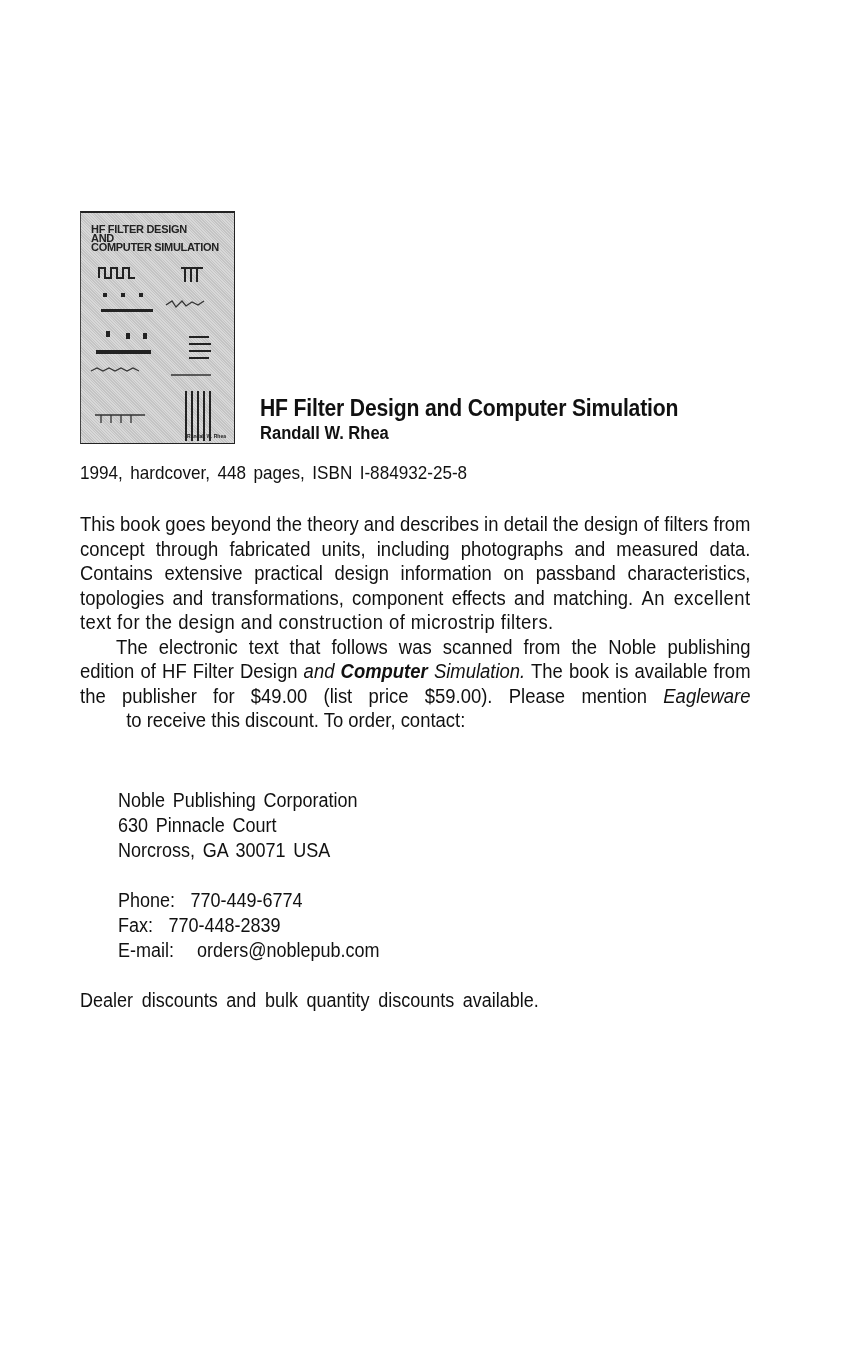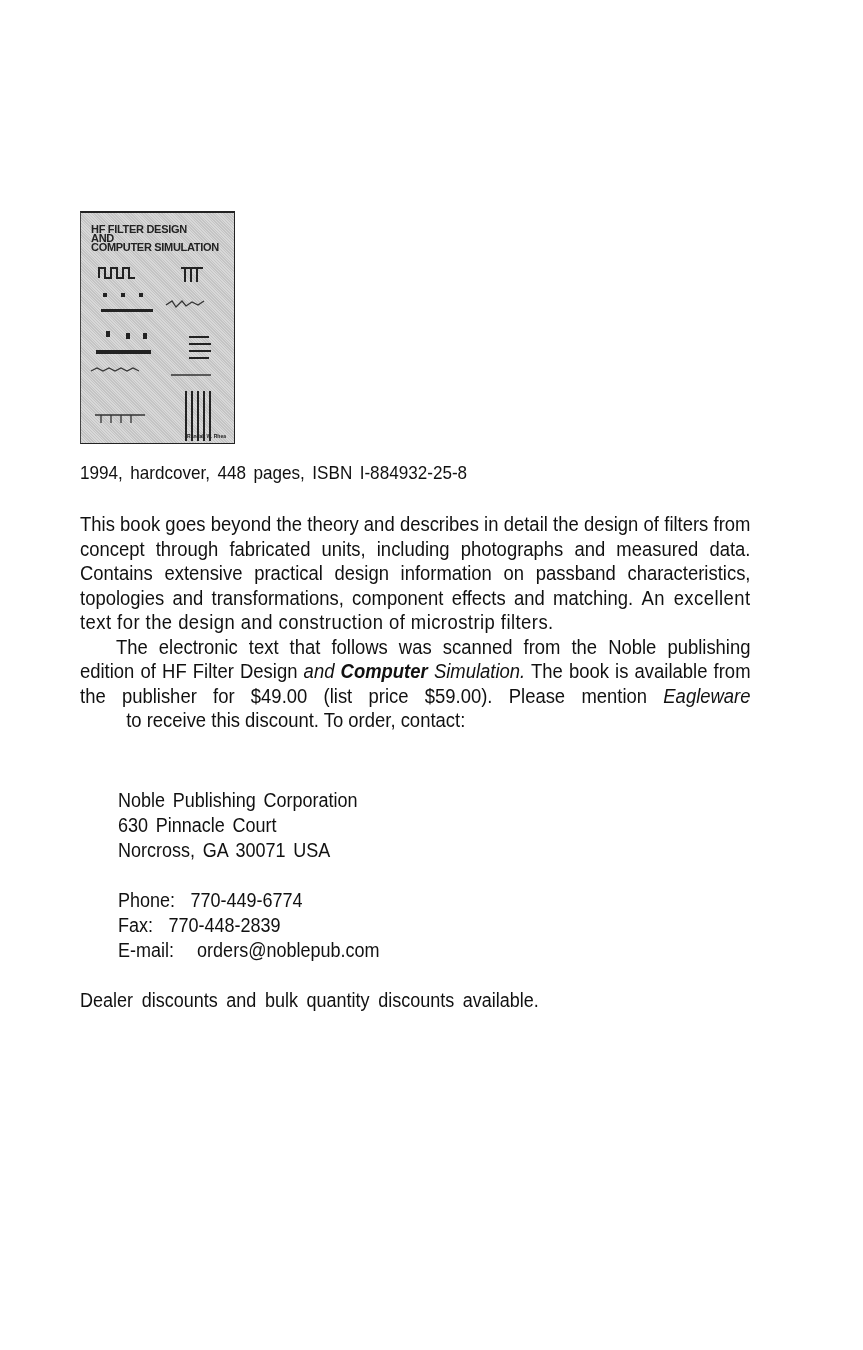--- a/index.html
+++ b/index.html
@@ -70,20 +70,24 @@
       <path d="M85 92 l6 -4 l4 6 l6 -6 l4 5 l6 -4 l6 3 l6 -4 M10 158 l6 -3 l6 3 l6 -3 l6 3 l6 -3 l6 3 l6 -3 l6 3 M90 162 h40 M14 202 h50 M20 202 v8 M30 202 v8 M40 202 v8 M50 202 v8" stroke="#333" stroke-width="1.3" fill="none"></path>
     </svg>
     <div class="cover-title">
       <div>HF FILTER DESIGN</div>
       <div>AND</div>
       <div>COMPUTER SIMULATION</div>
     </div>
     <div class="cover-author">Randall W. Rhea</div>
   </div>
 
+  <div class="title-block">
+    <div class="book-title">HF Filter Design and Computer Simulation</div>
+    <div class="book-author">Randall W. Rhea</div>
+  </div>
 
   <div class="meta">1994, hardcover, 448 pages, ISBN I-884932-25-8</div>
 
   <div class="desc">
     <p>
       <span>This book goes beyond the theory and describes in detail the design of filters from concept through fabricated units, including photographs and measured data. Contains extensive practical design information on passband characteristics, topologies and transformations, component effects and matching.</span>
       <span class="wide">An excellent text for the design and construction of microstrip filters.</span>
     </p>
     <p class="indent">
       <span>The electronic text that follows was scanned from the Noble publishing edition of HF Filter Design </span><i>and </i><b><i>Computer</i></b><i> Simulation.</i><span> The book is available from the publisher for $49.00 (list price $59.00). Please mention </span><i>Eagleware</i><span style="white-space:pre">         to receive this discount. To order, contact:</span>

